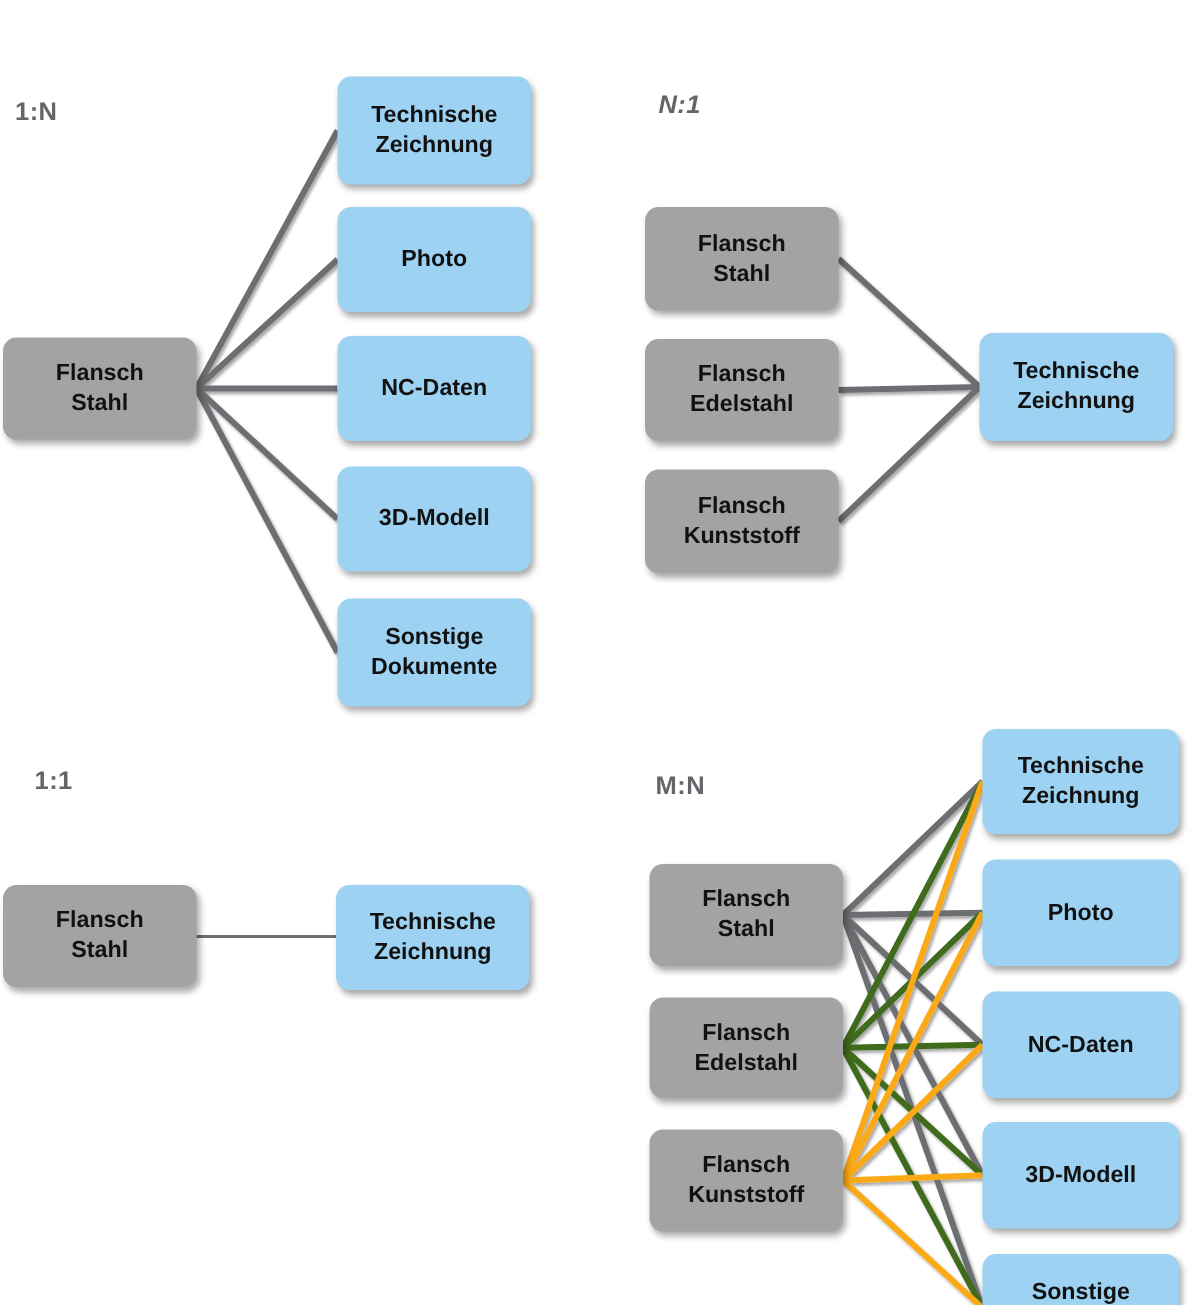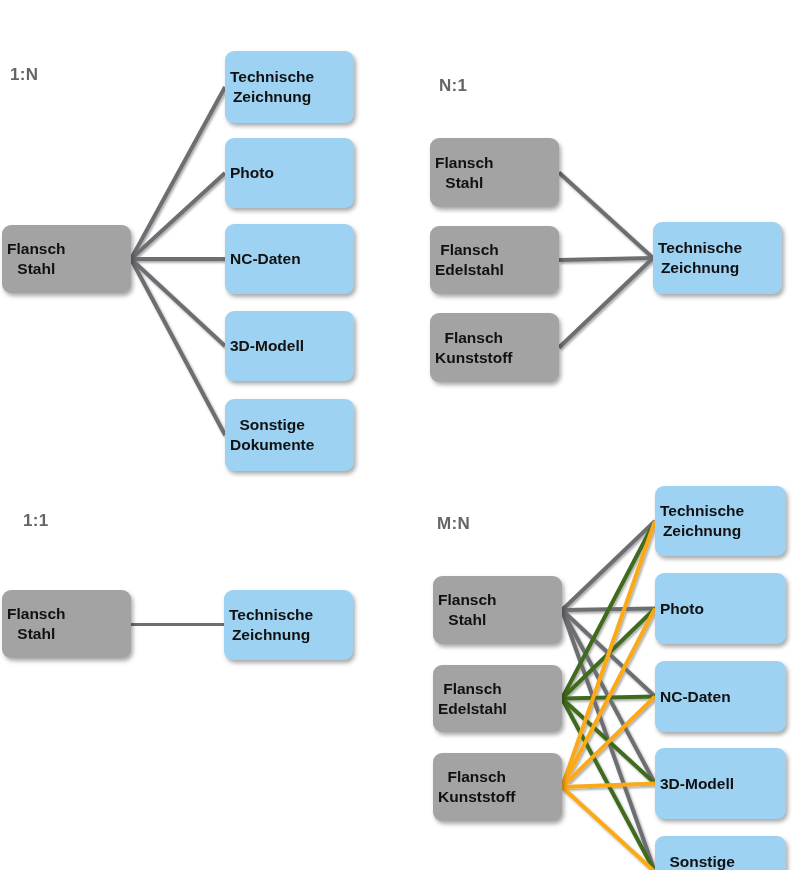--- a/index.html
+++ b/index.html
@@ -33,20 +33,21 @@
     font-weight: bold;
     font-size: 17px;
     letter-spacing: 0.3px;
     white-space: nowrap;
   }
   .node {
     position: absolute;
     box-sizing: border-box;
     display: flex;
     align-items: center;
+    justify-content: center;
     text-align: center;
     border-radius: 9px;
     font-weight: bold;
     font-size: 15.5px;
     line-height: 1.28;
     color: #111111;
     padding: 2px 5px;
     box-shadow: 2px 3px 4px rgba(0,0,0,0.34);
   }
   .node .node-label {
@@ -119,21 +120,21 @@
       <div class="node node-target" style="left: 225px; top: 176px; width: 129px; height: 70px;">
         <span class="node-label">NC-Daten</span>
       </div>
       <div class="node node-target" style="left: 225px; top: 263px; width: 129px; height: 70px;">
         <span class="node-label">3D-Modell</span>
       </div>
       <div class="node node-target" style="left: 225px; top: 351px; width: 129px; height: 72px;">
         <span class="node-label">Sonstige
 Dokumente</span>
       </div>
-      <div class="quad-label" style="left: 439px; top: 28px;">N:1</div>
+      <div class="quad-label" style="left: 439px; top: 12px; font-style: italic;">N:1</div>
       <div class="node node-source" style="left: 430px; top: 90px; width: 129px; height: 69px;">
         <span class="node-label">Flansch
 Stahl</span>
       </div>
       <div class="node node-source" style="left: 430px; top: 178px; width: 129px; height: 68px;">
         <span class="node-label">Flansch
 Edelstahl</span>
       </div>
       <div class="node node-source" style="left: 430px; top: 265px; width: 129px; height: 69px;">
         <span class="node-label">Flansch

